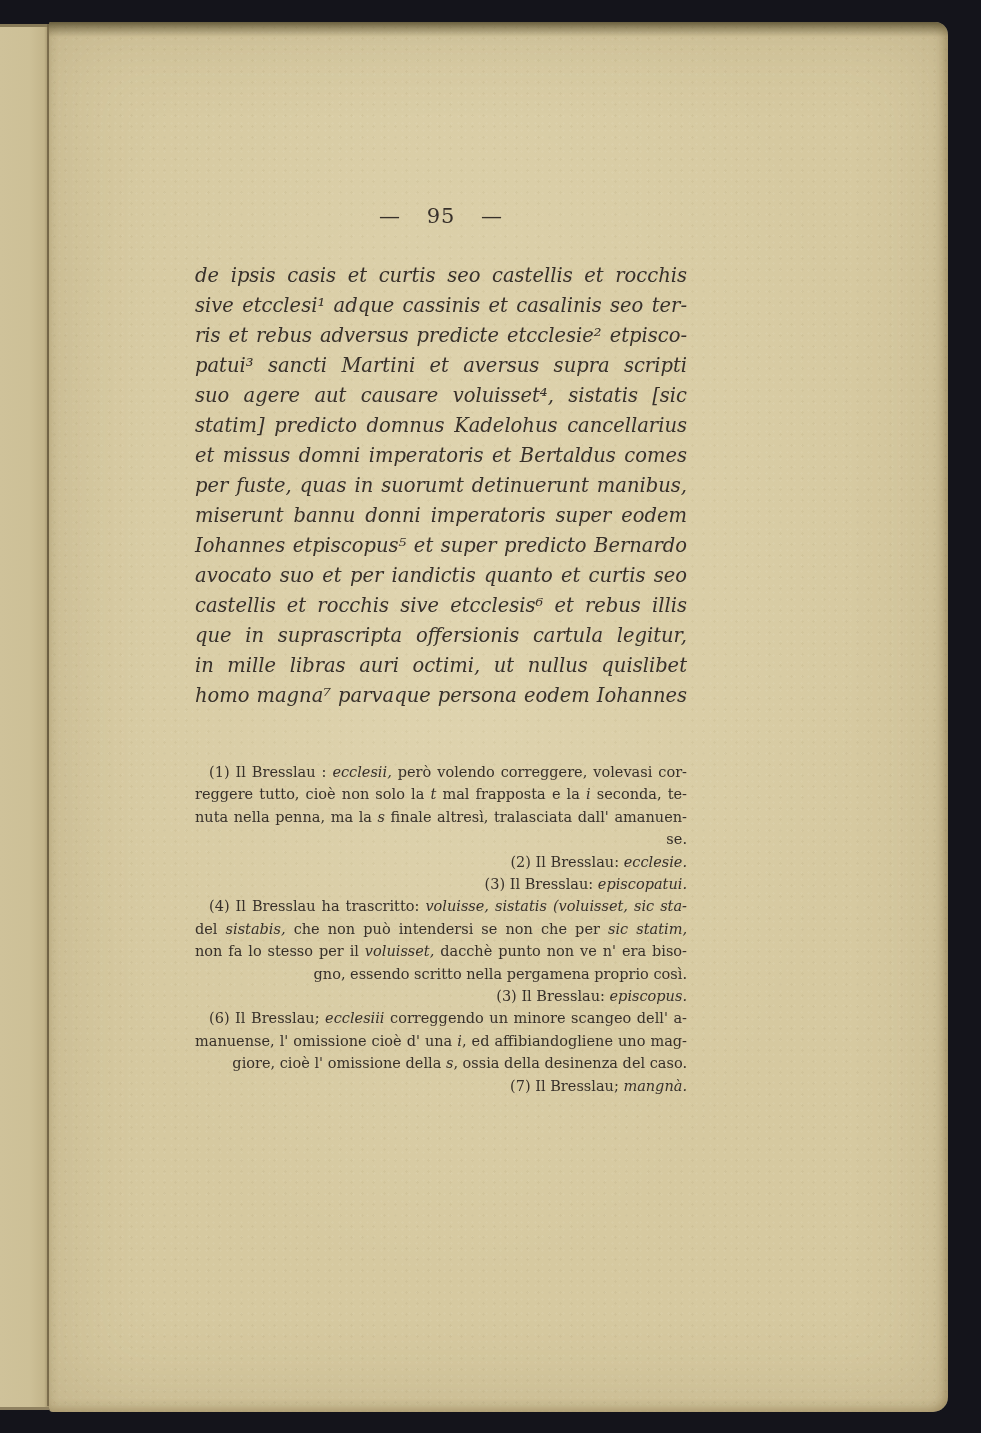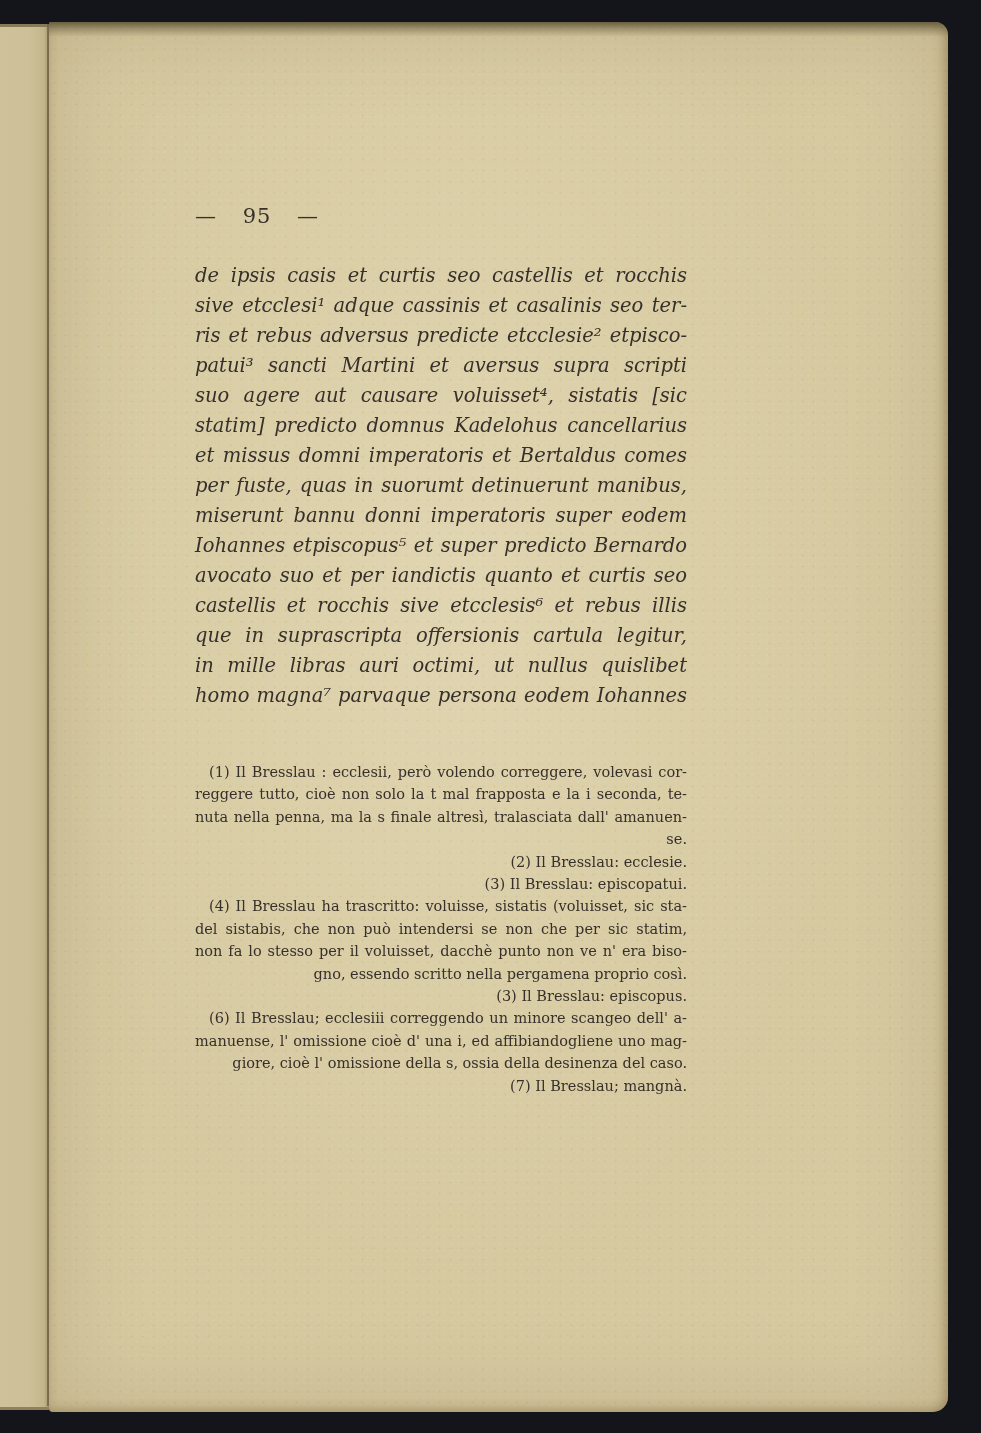--- a/index.html
+++ b/index.html
@@ -60,21 +60,21 @@
   .content {
     position: absolute;
     left: 146px; top: 0;
     width: 492px;
     color: var(--ink, #37302a);
   }
 
   .page-number-row {
     margin-top: 182px;
     height: 29px;
-    text-align: left;
+    text-align: center;
     font-size: 21px;
     word-spacing: 18px;
     letter-spacing: 1px;
   }
 
   .body-text { margin-top: 28px; font-style: italic; }
   .body-line {
     font-size: 19.5px;
     line-height: 30px;
     white-space: normal;
@@ -83,21 +83,21 @@
   }
 
   .footnotes { margin-top: 50px; }
   .fn-line {
     font-size: 14.5px;
     line-height: 22.4px;
     text-align: right;
   }
   .fn-line.just { text-align: justify; text-align-last: justify; }
   .fn-line.ind { text-indent: 14px; }
-  .it { }
+  .it { font-style: italic; }
 </style>
 </head>
 <body style="--background: #14141b; --paper: #d6c9a0; --paper_edge: #cfc29a; --ink: #37302a;">
 
 <div class="scene">
   <div class="left-page-edge"></div>
   <div class="fold-line"></div>
   <div class="page">
     <div class="content">
       <div class="page-number-row">

